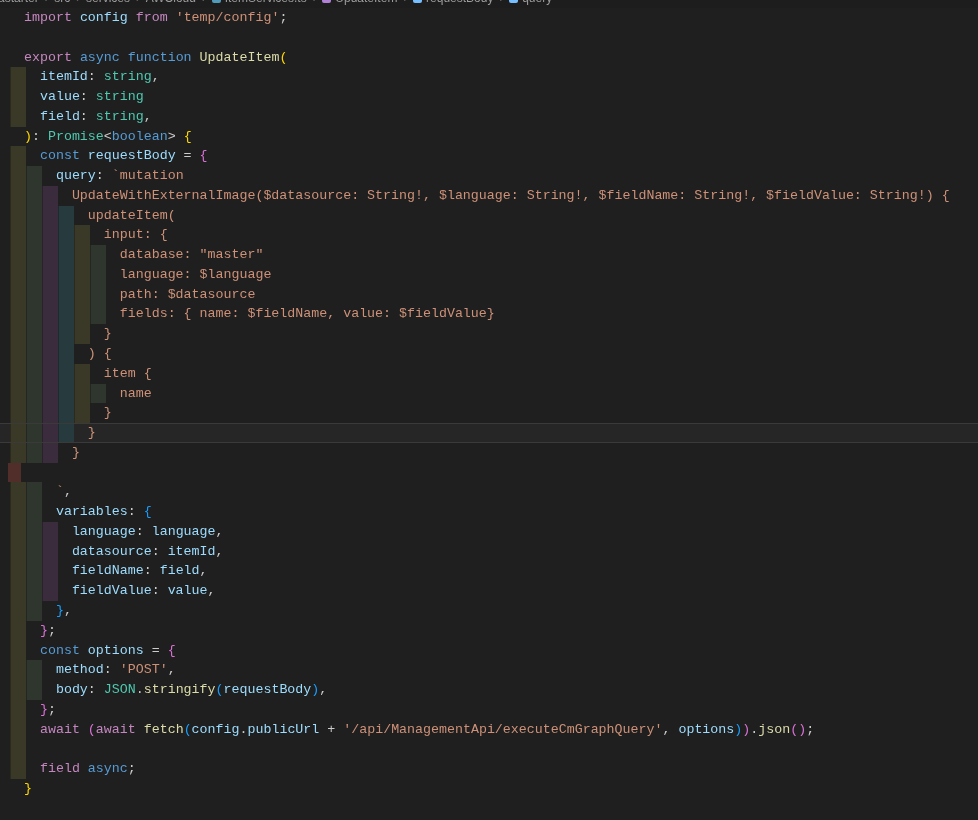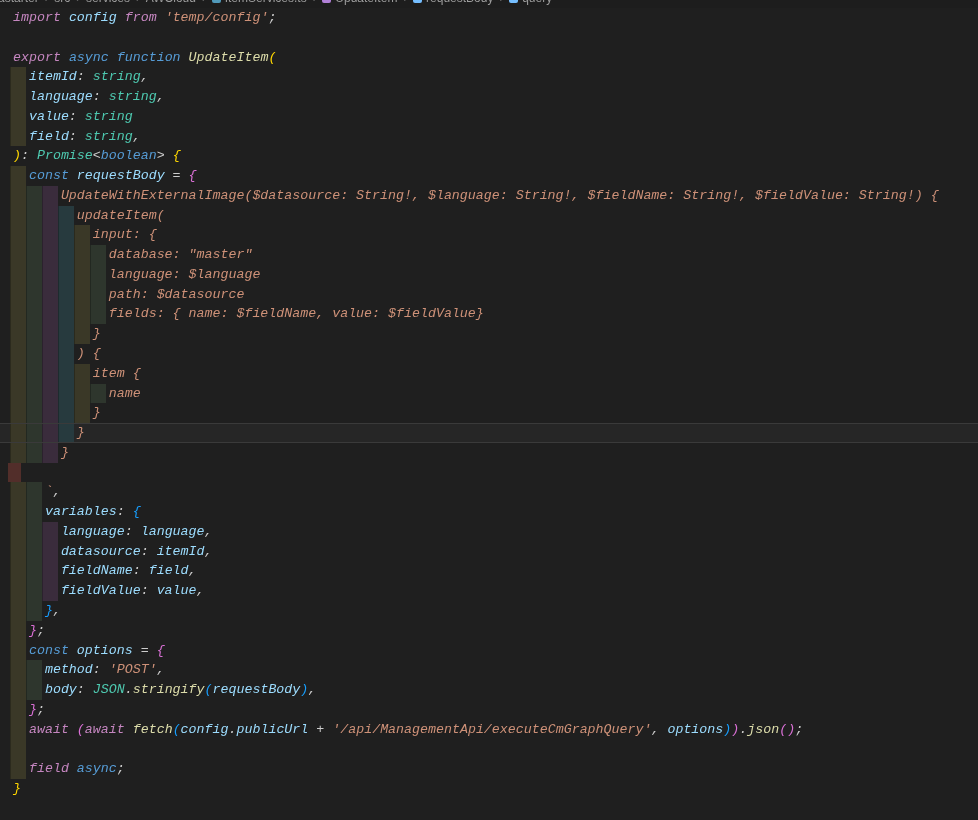--- a/index.html
+++ b/index.html
@@ -14,21 +14,21 @@
   .crumb-label { color:#9d9d9d; }
   .crumb-sep { color:#6a6a6a; padding:0 6px; font-size:11px; }
   .crumb-icon { width:9px; height:9px; border-radius:2px; margin-right:4px; display:inline-block; }
 
   
   .code-area { position:relative; width:978px; }
   .code-line { position:relative; height:19.78px; line-height:19.78px; white-space:pre; font-size:13.3px; }
   .code-line.current { background:rgba(255,255,255,0.035); border-top:1px solid #3a3a3a; border-bottom:1px solid #3a3a3a; line-height:17.6px; }
   .band { position:absolute; top:0; bottom:0; width:16px; border-left:1px solid rgba(0,0,0,0.25); }
   .red-band { border-left:none; }
-  .line-text { position:relative; display:block; padding-left:13px; color:#cccccc;font-style:italic; }
+  .line-text { position:relative; display:block; padding-left:24px; color:#cccccc; }
 </style>
 </head>
 <body>
 
 <div class="breadcrumb-clip">
   <div class="breadcrumb-inner">
       <span class="crumb">
         <span class="crumb-label">sxastarter</span>
       </span>
       <span class="crumb-sep">›</span>
@@ -64,25 +64,25 @@
         <span class="crumb-label">query</span>
       </span>
     </div>
 </div>
 
 <div class="code-area">
     <div class="code-line"><span class="line-text"><span style="color: rgb(197, 134, 192);">import</span><span style="color: rgb(204, 204, 204);"> </span><span style="color: rgb(156, 220, 254);">config</span><span style="color: rgb(204, 204, 204);"> </span><span style="color: rgb(197, 134, 192);">from</span><span style="color: rgb(206, 145, 120);"> 'temp/config'</span><span style="color: rgb(204, 204, 204);">;</span></span></div>
     <div class="code-line"><span class="line-text"></span></div>
     <div class="code-line"><span class="line-text"><span style="color: rgb(197, 134, 192);">export</span><span style="color: rgb(204, 204, 204);"> </span><span style="color: rgb(86, 156, 214);">async</span><span style="color: rgb(204, 204, 204);"> </span><span style="color: rgb(86, 156, 214);">function</span><span style="color: rgb(204, 204, 204);"> </span><span style="color: rgb(220, 220, 170);">UpdateItem</span><span style="color: rgb(255, 215, 0);">(</span></span></div>
     <div class="code-line"><span class="band" style="left: 10px; background: rgb(58, 56, 39);"></span><span class="line-text"><span style="color: rgb(156, 220, 254);">  itemId</span><span style="color: rgb(204, 204, 204);">: </span><span style="color: rgb(78, 201, 176);">string</span><span style="color: rgb(204, 204, 204);">,</span></span></div>
-    <div class="code-line"><span class="band" style="left: 10px; background: rgb(58, 56, 39);"></span><span class="line-text"><span style="color: rgb(156, 220, 254);">  language</span><span style="color: rgb(204, 204, 204);">: </span><span style="color: rgb(78, 201, 176);">string</span><span style="color: rgb(204, 204, 204);">,</span></span></div>
     <div class="code-line"><span class="band" style="left: 10px; background: rgb(58, 56, 39);"></span><span class="line-text"><span style="color: rgb(156, 220, 254);">  value</span><span style="color: rgb(204, 204, 204);">: </span><span style="color: rgb(78, 201, 176);">string</span></span></div>
     <div class="code-line"><span class="band" style="left: 10px; background: rgb(58, 56, 39);"></span><span class="line-text"><span style="color: rgb(156, 220, 254);">  field</span><span style="color: rgb(204, 204, 204);">: </span><span style="color: rgb(78, 201, 176);">string</span><span style="color: rgb(204, 204, 204);">,</span></span></div>
     <div class="code-line"><span class="line-text"><span style="color: rgb(255, 215, 0);">)</span><span style="color: rgb(204, 204, 204);">: </span><span style="color: rgb(78, 201, 176);">Promise</span><span style="color: rgb(204, 204, 204);">&lt;</span><span style="color: rgb(86, 156, 214);">boolean</span><span style="color: rgb(204, 204, 204);">&gt; </span><span style="color: rgb(255, 215, 0);">{</span></span></div>
     <div class="code-line"><span class="band" style="left: 10px; background: rgb(58, 56, 39);"></span><span class="line-text"><span style="color: rgb(86, 156, 214);">  const</span><span style="color: rgb(204, 204, 204);"> </span><span style="color: rgb(156, 220, 254);">requestBody</span><span style="color: rgb(204, 204, 204);"> = </span><span style="color: rgb(218, 112, 214);">{</span></span></div>
+    <div class="code-line"><span class="band" style="left: 10px; background: rgb(58, 56, 39);"></span><span class="band" style="left: 26px; background: rgb(46, 54, 45);"></span><span class="line-text"><span style="color: rgb(156, 220, 254);">    query</span><span style="color: rgb(204, 204, 204);">: </span><span style="color: rgb(206, 145, 120);">`mutation</span></span></div>
     <div class="code-line"><span class="band" style="left: 10px; background: rgb(58, 56, 39);"></span><span class="band" style="left: 26px; background: rgb(46, 54, 45);"></span><span class="band" style="left: 42px; background: rgb(58, 44, 60);"></span><span class="line-text"><span style="color: rgb(206, 145, 120);">      UpdateWithExternalImage($datasource: String!, $language: String!, $fieldName: String!, $fieldValue: String!) {</span></span></div>
     <div class="code-line"><span class="band" style="left: 10px; background: rgb(58, 56, 39);"></span><span class="band" style="left: 26px; background: rgb(46, 54, 45);"></span><span class="band" style="left: 42px; background: rgb(58, 44, 60);"></span><span class="band" style="left: 58px; background: rgb(39, 58, 62);"></span><span class="line-text"><span style="color: rgb(206, 145, 120);">        updateItem(</span></span></div>
     <div class="code-line"><span class="band" style="left: 10px; background: rgb(58, 56, 39);"></span><span class="band" style="left: 26px; background: rgb(46, 54, 45);"></span><span class="band" style="left: 42px; background: rgb(58, 44, 60);"></span><span class="band" style="left: 58px; background: rgb(39, 58, 62);"></span><span class="band" style="left: 74px; background: rgb(58, 56, 39);"></span><span class="line-text"><span style="color: rgb(206, 145, 120);">          input: {</span></span></div>
     <div class="code-line"><span class="band" style="left: 10px; background: rgb(58, 56, 39);"></span><span class="band" style="left: 26px; background: rgb(46, 54, 45);"></span><span class="band" style="left: 42px; background: rgb(58, 44, 60);"></span><span class="band" style="left: 58px; background: rgb(39, 58, 62);"></span><span class="band" style="left: 74px; background: rgb(58, 56, 39);"></span><span class="band" style="left: 90px; background: rgb(46, 54, 45);"></span><span class="line-text"><span style="color: rgb(206, 145, 120);">            database: "master"</span></span></div>
     <div class="code-line"><span class="band" style="left: 10px; background: rgb(58, 56, 39);"></span><span class="band" style="left: 26px; background: rgb(46, 54, 45);"></span><span class="band" style="left: 42px; background: rgb(58, 44, 60);"></span><span class="band" style="left: 58px; background: rgb(39, 58, 62);"></span><span class="band" style="left: 74px; background: rgb(58, 56, 39);"></span><span class="band" style="left: 90px; background: rgb(46, 54, 45);"></span><span class="line-text"><span style="color: rgb(206, 145, 120);">            language: $language</span></span></div>
     <div class="code-line"><span class="band" style="left: 10px; background: rgb(58, 56, 39);"></span><span class="band" style="left: 26px; background: rgb(46, 54, 45);"></span><span class="band" style="left: 42px; background: rgb(58, 44, 60);"></span><span class="band" style="left: 58px; background: rgb(39, 58, 62);"></span><span class="band" style="left: 74px; background: rgb(58, 56, 39);"></span><span class="band" style="left: 90px; background: rgb(46, 54, 45);"></span><span class="line-text"><span style="color: rgb(206, 145, 120);">            path: $datasource</span></span></div>
     <div class="code-line"><span class="band" style="left: 10px; background: rgb(58, 56, 39);"></span><span class="band" style="left: 26px; background: rgb(46, 54, 45);"></span><span class="band" style="left: 42px; background: rgb(58, 44, 60);"></span><span class="band" style="left: 58px; background: rgb(39, 58, 62);"></span><span class="band" style="left: 74px; background: rgb(58, 56, 39);"></span><span class="band" style="left: 90px; background: rgb(46, 54, 45);"></span><span class="line-text"><span style="color: rgb(206, 145, 120);">            fields: { name: $fieldName, value: $fieldValue}</span></span></div>
     <div class="code-line"><span class="band" style="left: 10px; background: rgb(58, 56, 39);"></span><span class="band" style="left: 26px; background: rgb(46, 54, 45);"></span><span class="band" style="left: 42px; background: rgb(58, 44, 60);"></span><span class="band" style="left: 58px; background: rgb(39, 58, 62);"></span><span class="band" style="left: 74px; background: rgb(58, 56, 39);"></span><span class="line-text"><span style="color: rgb(206, 145, 120);">          }</span></span></div>
     <div class="code-line"><span class="band" style="left: 10px; background: rgb(58, 56, 39);"></span><span class="band" style="left: 26px; background: rgb(46, 54, 45);"></span><span class="band" style="left: 42px; background: rgb(58, 44, 60);"></span><span class="band" style="left: 58px; background: rgb(39, 58, 62);"></span><span class="line-text"><span style="color: rgb(206, 145, 120);">        ) {</span></span></div>
     <div class="code-line"><span class="band" style="left: 10px; background: rgb(58, 56, 39);"></span><span class="band" style="left: 26px; background: rgb(46, 54, 45);"></span><span class="band" style="left: 42px; background: rgb(58, 44, 60);"></span><span class="band" style="left: 58px; background: rgb(39, 58, 62);"></span><span class="band" style="left: 74px; background: rgb(58, 56, 39);"></span><span class="line-text"><span style="color: rgb(206, 145, 120);">          item {</span></span></div>

